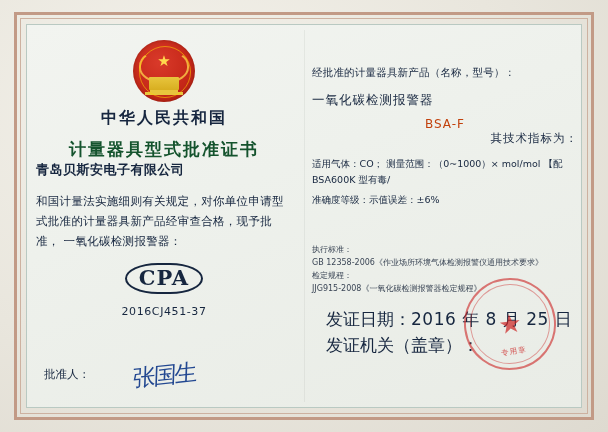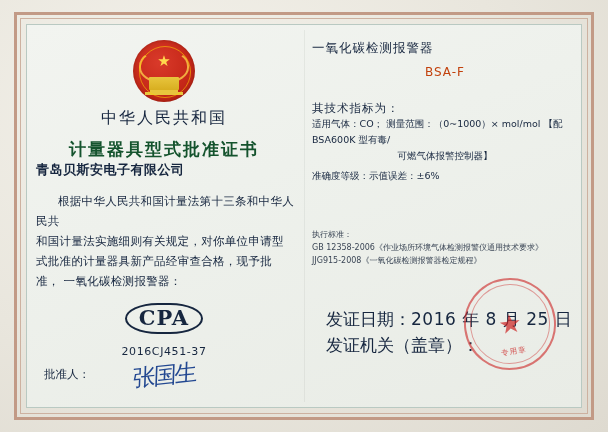--- a/index.html
+++ b/index.html
@@ -119,21 +119,21 @@
     left: 50%; top: 9px;
     transform: translateX(-50%);
     width: 46px; height: 30px;
     border: 2px solid rgba(255,216,77,0.75);
     border-radius: 50% 50% 45% 45%;
     border-top-color: transparent;
   }
   .title1 {
     font-family: "DejaVu Sans", sans-serif;
     font-size: 16px;
-    font-weight: normal;
+    font-weight: bold;
     letter-spacing: 2px;
     color: #16263f;
   }
   .title2 {
     font-family: "DejaVu Sans", sans-serif;
     font-size: 17px;
     font-weight: bold;
     letter-spacing: 2px;
     margin-top: 9px;
     color: #14532d;
@@ -226,36 +226,36 @@
     color: #16263f;
   }
   .r-model {
     margin-top: 8px;
     text-align: center;
     font-size: 12px;
     letter-spacing: 1px;
     color: #c2410c;
   }
   .r-spec-title {
-    margin-top: 22px;
-    text-align: left;
+    text-align: right;
     font-size: 11.5px;
     letter-spacing: 1px;
     color: #16263f;
   }
   .r-spec {
+    margin-top: 10px;
     font-size: 9.5px;
     line-height: 16px;
     color: #16263f;
     text-align: left;
   }
   .r-spec .l2 { display:block; text-align: center; }
   .r-spec .l3 { display:block; margin-top: 4px; }
   .r-standards {
-    margin-top: 44px;
+    margin-top: 35px;
     font-size: 8px;
     line-height: 13px;
     color: #3b4656;
     text-align: left;
   }
   .r-bottom {
     position: absolute;
     left: 14px;
     bottom: 46px;
     font-size: 17px;
@@ -316,45 +316,45 @@
       <div class="circle"></div>
       <div class="ears"></div>
       <div class="star">★</div>
       <div class="gate"></div>
       <div class="inner-ring"></div>
     </div>
     <div class="title1">中华人民共和国</div>
     <div class="title2">计量器具型式批准证书</div>
     <div class="company">青岛贝斯安电子有限公司</div>
     <div class="body-text">
-      <span class="indent">根据中华人民共和国计量法第十三条和中华人民共</span>
       <span>和国计量法实施细则有关规定，对你单位申请型</span>
       <span>式批准的计量器具新产品经审查合格，现予批准，</span>
       <span>一氧化碳检测报警器：</span>
     </div>
     <div class="cpa">
       <span class="cpa-mark">CPA</span>
     </div>
     <div class="cert-no">2016CJ451-37</div>
     <div class="approver-row">批准人：</div>
     <div class="sig">张国生</div>
   </div>
 
   <div class="right">
+    <div class="r-head">经批准的计量器具新产品（名称，型号）：</div>
     <div class="r-prodname">一氧化碳检测报警器</div>
     <div class="r-model">BSA-F</div>
     <div class="r-spec-title">其技术指标为：</div>
     <div class="r-spec">
       <span>适用气体：CO；  测量范围：（0~1000）× mol/mol 【配 BSA600K 型有毒/</span>
-      <span class="l2">可燃气体报警控制器】</span>
       <span class="l3">准确度等级：示值误差：±6%</span>
     </div>
     <div class="r-standards">
       <div>执行标准：</div>
       <div>GB 12358-2006《作业场所环境气体检测报警仪通用技术要求》</div>
+      <div>检定规程：</div>
       <div>JJG915-2008《一氧化碳检测报警器检定规程》</div>
     </div>
     <div class="r-bottom">
       <div>
         <span>发证日期：</span><span class="val">2016 年 8 月 25 日</span>
       </div>
       <div>
         <span>发证机关（盖章）：</span>
       </div>
     </div>

